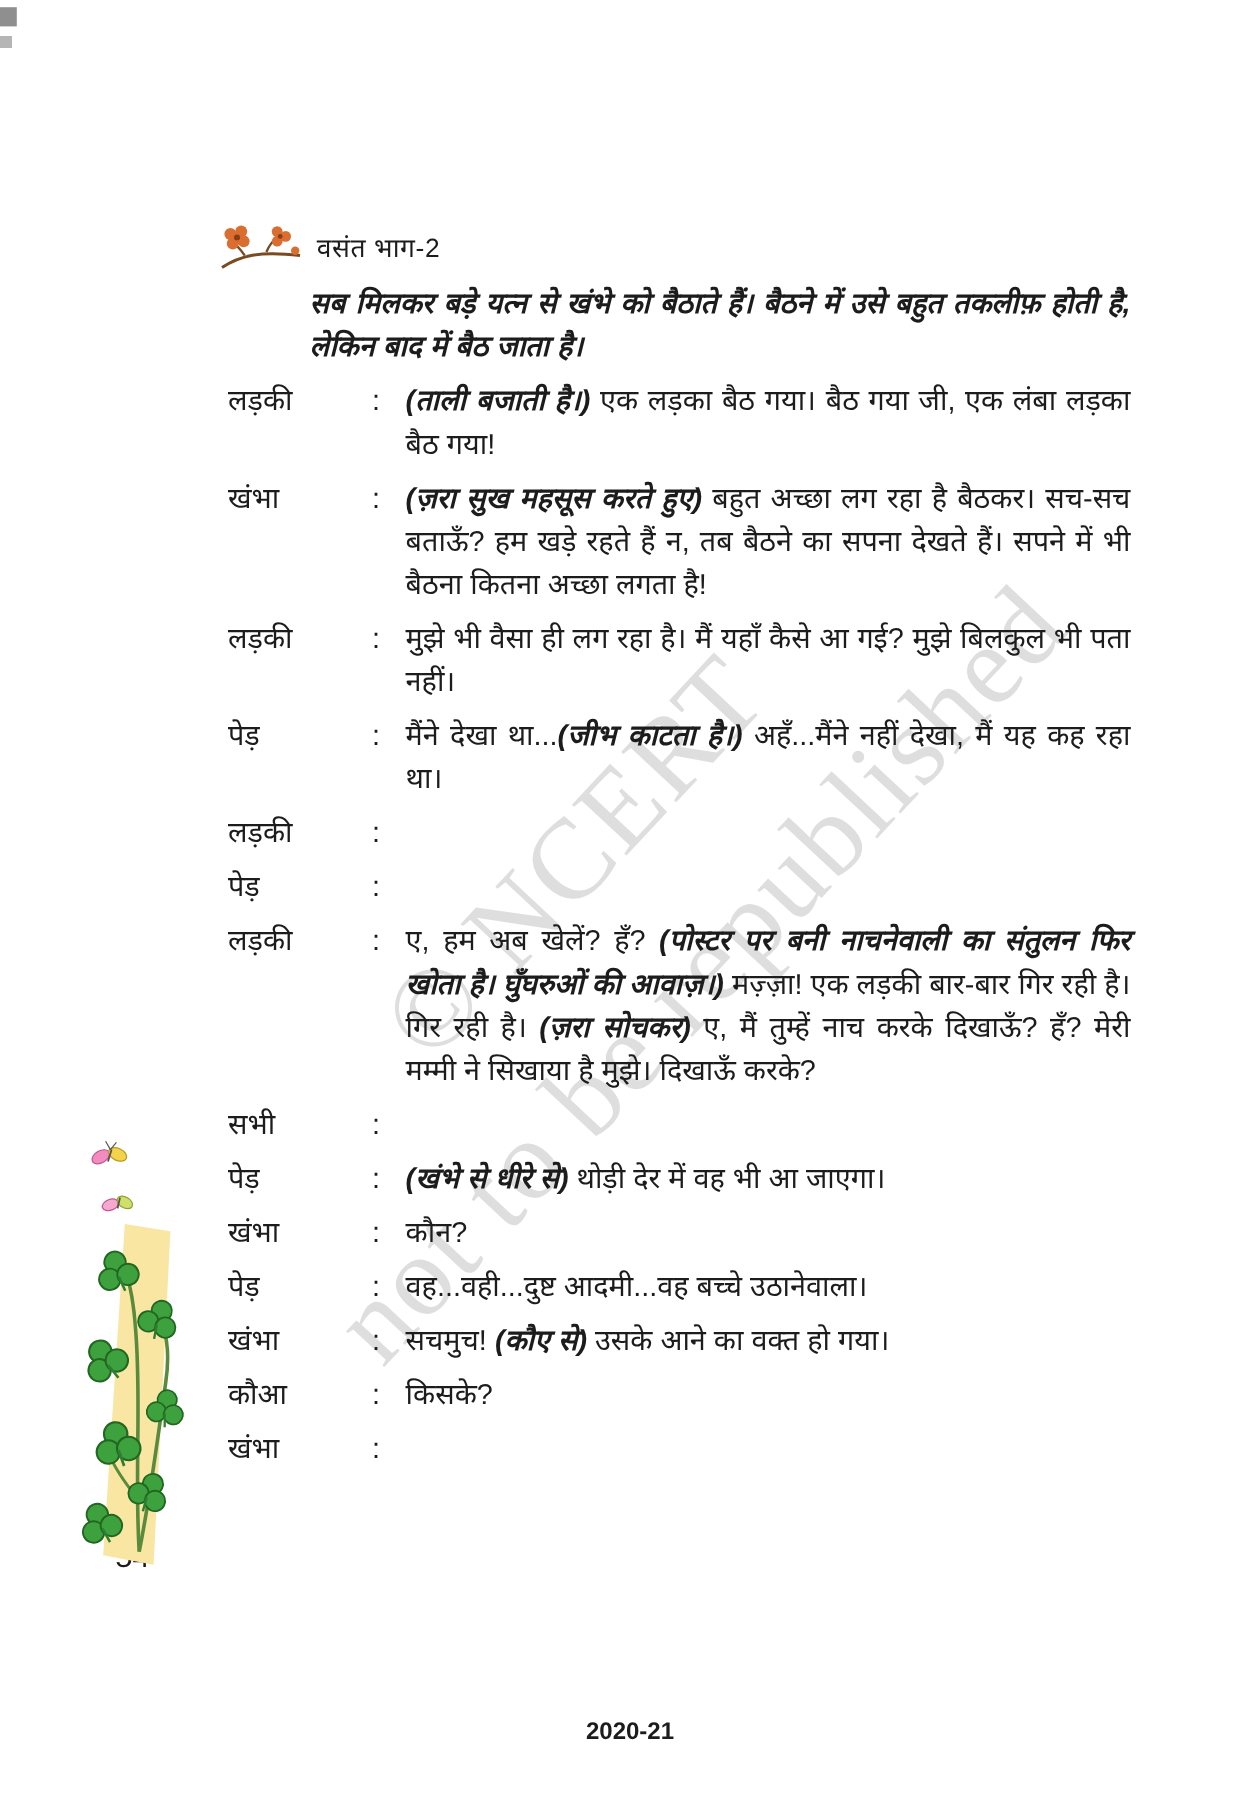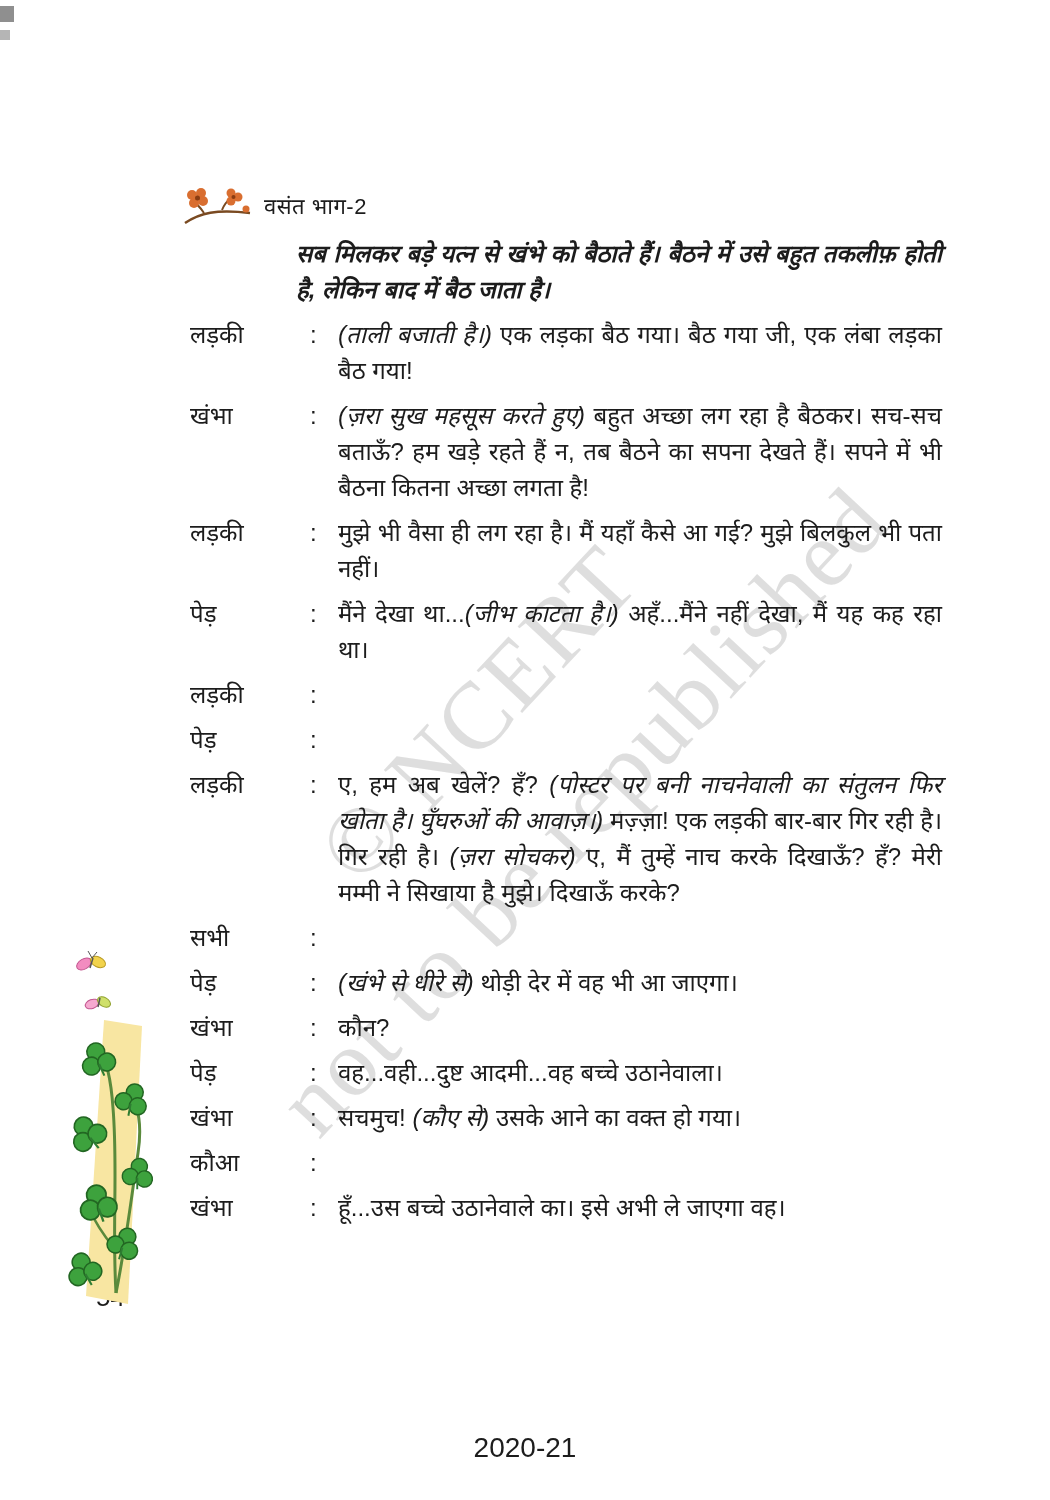--- a/index.html
+++ b/index.html
@@ -55,46 +55,46 @@
   .chapter-header .logo{display:inline-block;width:72px;height:44px;}
   .chapter-title{letter-spacing:.5px;}
 
   
   .script-body{
     position:absolute;left:190px;top:236px;width:752px;
     display:flex;flex-direction:column;gap:9px;
     font-size:24px;line-height:36px;
   }
   .direction-row{
-    margin-left:106px;
+    margin-left:68px;
     font-weight:bold;font-style:italic;
     text-align:justify;
   }
   .dialogue-row{
     display:grid;
     grid-template-columns:120px 28px 1fr;
   }
   .speaker{font-weight:normal;}
   .colon{text-align:left;}
   .dialogue-text{text-align:justify;}
-  .inline-direction{font-weight:normal;font-style:italic;margin-top:48px;}
+  .inline-direction{font-weight:bold;font-style:italic;margin-top:48px;}
 
   
   .plant{
     position:absolute;left:58px;top:948px;width:140px;height:360px;
     z-index:1;
   }
 
   .page-number{
     position:absolute;left:96px;top:1282px;
     font-size:26px;
   }
   .year-footer{
     position:absolute;left:0;top:1432px;width:1050px;
-    text-align:center;font-size:28px;
+    text-align:center;font-size:20px;font-weight:bold;
   }
 </style>
 </head>
 <body>
 
 <div class="page">
 
   <div class="crop-mark m1"></div>
   <div class="crop-mark m2"></div>
 
@@ -183,25 +183,25 @@
           <div class="dialogue-text"><span class="plain">वह...वही...दुष्ट आदमी...वह बच्चे उठानेवाला।</span></div>
         </div>
         <div class="dialogue-row">
           <div class="speaker">खंभा</div>
           <div class="colon">:</div>
           <div class="dialogue-text"><span class="plain">सचमुच! </span><span class="inline-direction">(कौए से) </span><span class="plain">उसके आने का वक्त हो गया।</span></div>
         </div>
         <div class="dialogue-row">
           <div class="speaker">कौआ</div>
           <div class="colon">:</div>
-        </div>
-        <div class="dialogue-row">
-          <div class="speaker">खंभा</div>
-          <div class="colon">:</div>
-          <div class="dialogue-text"><span class="plain">हूँ...उस बच्चे उठानेवाले का। इसे अभी ले जाएगा वह।</span></div>
+          <div class="dialogue-text"><span class="plain">किसके?</span></div>
+        </div>
+        <div class="dialogue-row">
+          <div class="speaker">खंभा</div>
+          <div class="colon">:</div>
         </div>
       </main>
 
     <div class="plant">
       <svg viewBox="0 0 140 360" width="140" height="360" aria-hidden="true">
         <defs>
           <g id="clover">
             <circle cx="0" cy="-8" r="8.5"></circle>
             <circle cx="-7.5" cy="4" r="8.5"></circle>
             <circle cx="7.5" cy="4" r="8.5"></circle>

